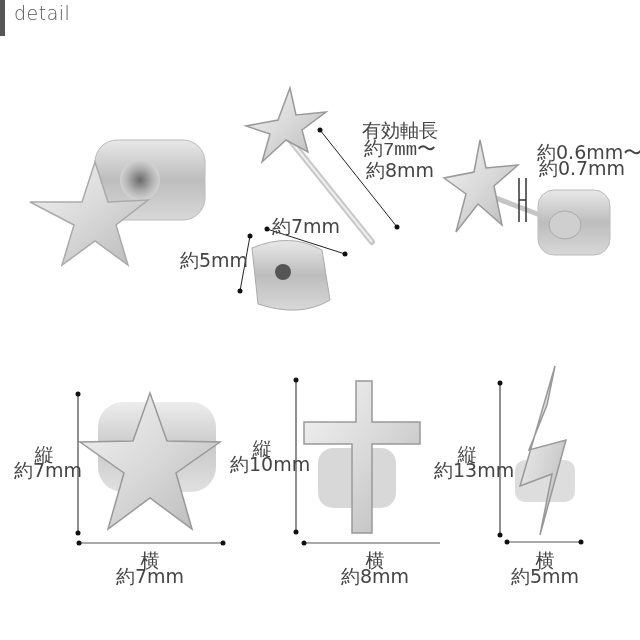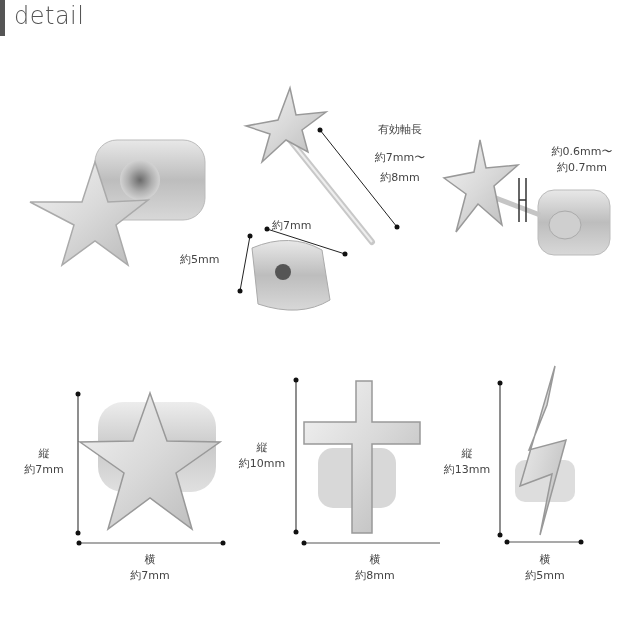--- a/index.html
+++ b/index.html
@@ -1,19 +1,19 @@
 <!DOCTYPE html>
 <html><head>
   <meta charset="utf-8">
   <style>
     html, body { margin:0; padding:0; background:#ffffff; }
     body { width:640px; height:640px; position:relative; overflow:hidden; font-family:"DejaVu Sans", sans-serif; color:#444; }
     .hdr-bar { position:absolute; left:0; top:0; width:5px; height:36px; background:#555; }
-    .hdr-title { position:absolute; left:14px; top:2px; font-size:24px; color:#555; font-family:"DejaVu Sans", sans-serif; font-weight:300; letter-spacing:0.5px; }
-    .lbl { position:absolute; font-size:11px; color:#444; line-height:16px; white-space:nowrap; text-align:center; }
+    .hdr-title { position:absolute; left:14px; top:2px; font-size:19px; color:#555; font-family:"DejaVu Sans", sans-serif; font-weight:300; letter-spacing:0.5px; }
+    .lbl { position:absolute; font-size:19px; color:#444; line-height:16px; white-space:nowrap; text-align:center; }
     svg.scene { position:absolute; left:0; top:0; }
   </style>
 </head>
 <body>
 
 <div class="hdr-bar"></div>
 <div class="hdr-title">detail</div>
 
 <svg class="scene" width="640" height="640" viewBox="0 0 640 640">
   <defs>
@@ -98,21 +98,21 @@
     <circle cx="500" cy="383" r="2.5" fill="#111"></circle>
     <circle cx="500" cy="535" r="2.5" fill="#111"></circle>
     <line x1="507" y1="542" x2="581" y2="542" stroke="#555" stroke-width="1.2"></line>
     <circle cx="507" cy="542" r="2.5" fill="#111"></circle>
     <circle cx="581" cy="542" r="2.5" fill="#111"></circle>
   </g>
 </svg>
 
 <div class="lbl" style="left:362px;top:122px;width:76px;">
   <div>有効軸長</div>
-  <div style="margin-top:12px;">約7mm〜</div>
+  <div style="margin-top:4px;font-family:Liberation Mono, monospace;">約7mm〜</div>
   <div style="margin-top:4px;">約8mm</div>
 </div>
 
 <div class="lbl" style="left:537px;top:144px;width:90px;">
   <div>約0.6mm〜</div>
   <div>約0.7mm</div>
 </div>
 
 <div class="lbl" style="left:272px;top:218px;">約7mm</div>
 <div class="lbl" style="left:180px;top:252px;">約5mm</div>

